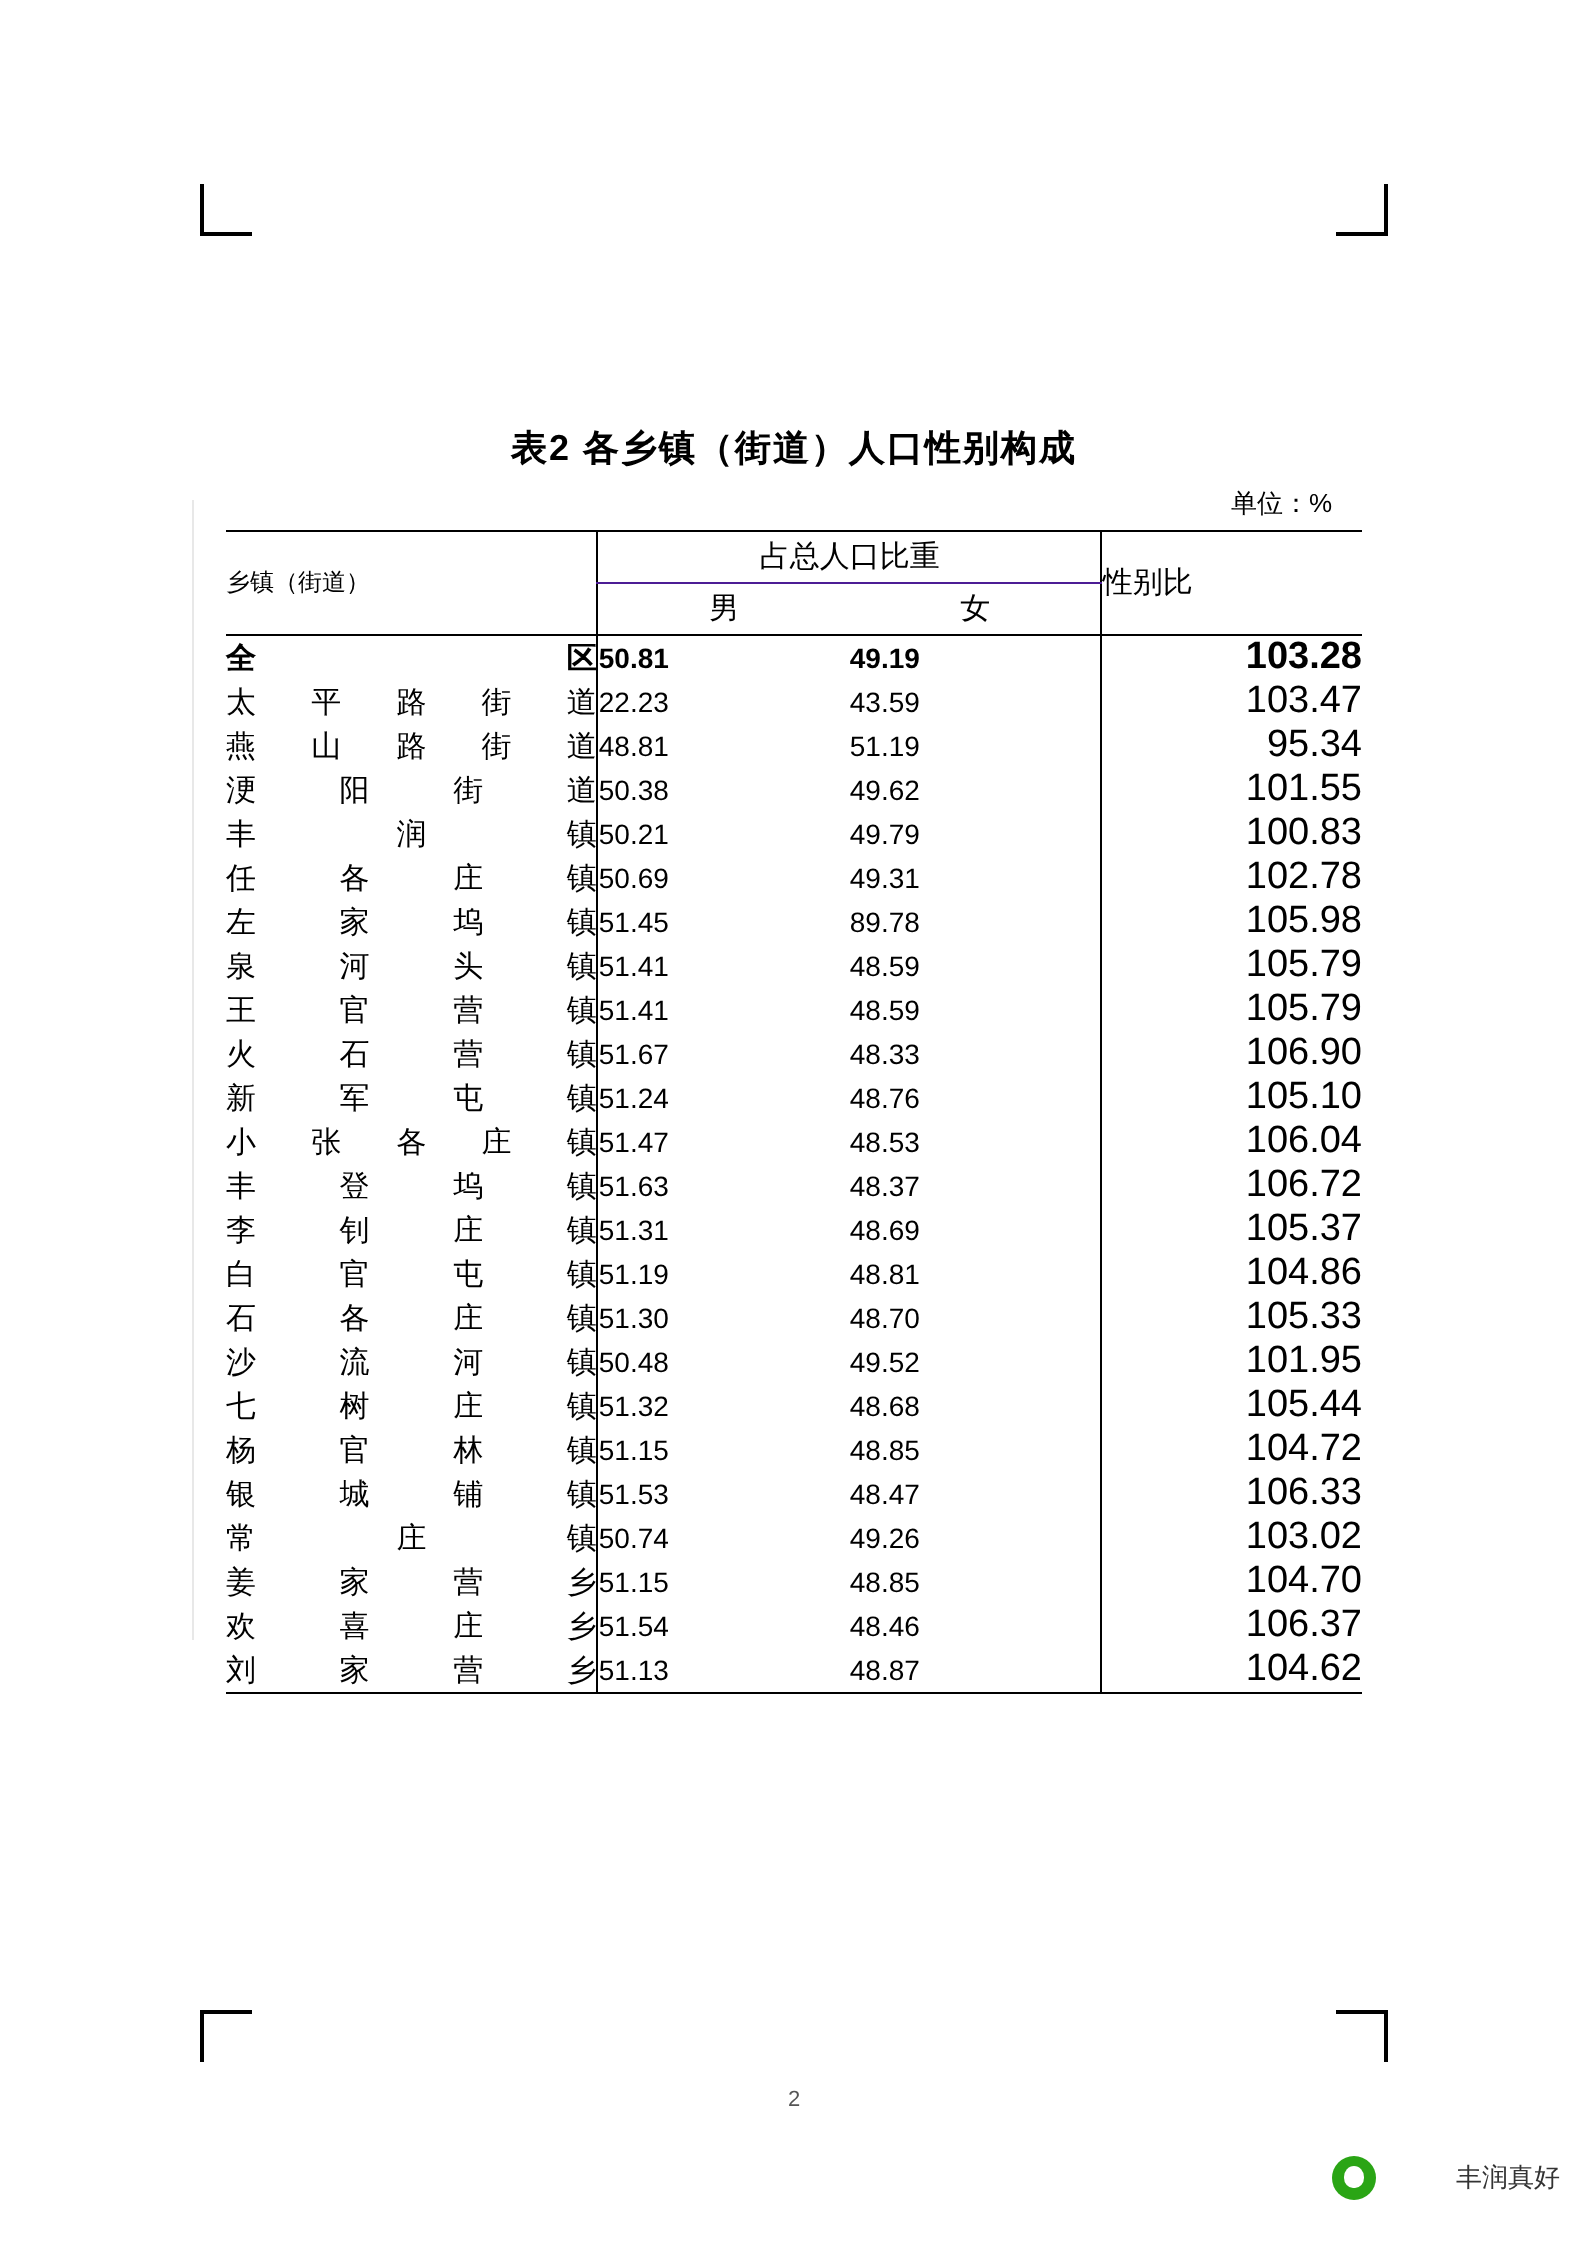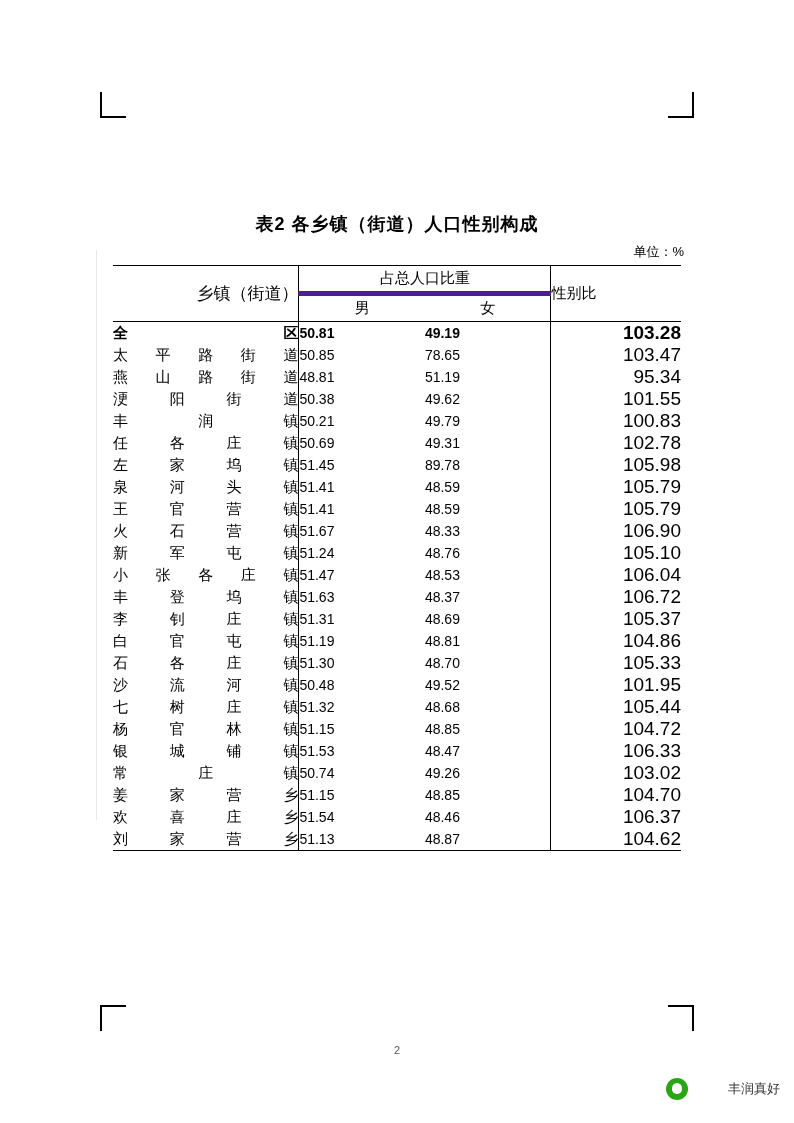--- a/index.html
+++ b/index.html
@@ -63,21 +63,21 @@
     left: 0;
     top: 212px;
     width: 794px;
     text-align: center;
     font-size: 18px;
     font-weight: bold;
     letter-spacing: 1px;
   }
   .unit {
     position: absolute;
-    right: 110px;
+    right: 128px;
     top: 243px;
     font-size: 13px;
   }
 
   .table-wrap {
     position: absolute;
     left: 113px;
     top: 265px;
     width: 568px;
   }
@@ -86,29 +86,29 @@
     width: 568px;
     font-size: 14px;
   }
   table.main td, table.main th {
     padding: 0;
     font-weight: normal;
   }
 
   .bd-top { border-top: 1.6px solid #000; }
   .bd-bot { border-bottom: 1.6px solid #000; }
-  .bd-thin-bot { border-bottom: 5px solid #4c1d95; }
+  .bd-thin-bot { border-bottom: 1px solid #4c1d95; }
   .vline-l { border-left: 1.6px solid #000; }
   .vline-r { border-right: 1.6px solid #000; }
 
   th.h-name {
     width: 186px;
     height: 50px;
-    text-align: right;
-    font-size: 17px;
+    text-align: left;
+    font-size: 12px;
     vertical-align: middle;
   }
   th.h-group {
     height: 25px;
     text-align: center;
     font-size: 15px;
     vertical-align: middle;
   }
   th.h-sub {
     height: 25px;
@@ -233,22 +233,22 @@
           <tr>
             <td class="c-name">
               <span class="spread">
                 <span>太</span>
                 <span>平</span>
                 <span>路</span>
                 <span>街</span>
                 <span>道</span>
               </span>
             </td>
-            <td class="c-male vline-l">50.85</td>
-            <td class="c-female vline-r">78.65</td>
+            <td class="c-male vline-l">22.23</td>
+            <td class="c-female vline-r">43.59</td>
             <td class="c-ratio">103.47</td>
           </tr>
           <tr>
             <td class="c-name">
               <span class="spread">
                 <span>燕</span>
                 <span>山</span>
                 <span>路</span>
                 <span>街</span>
                 <span>道</span>

